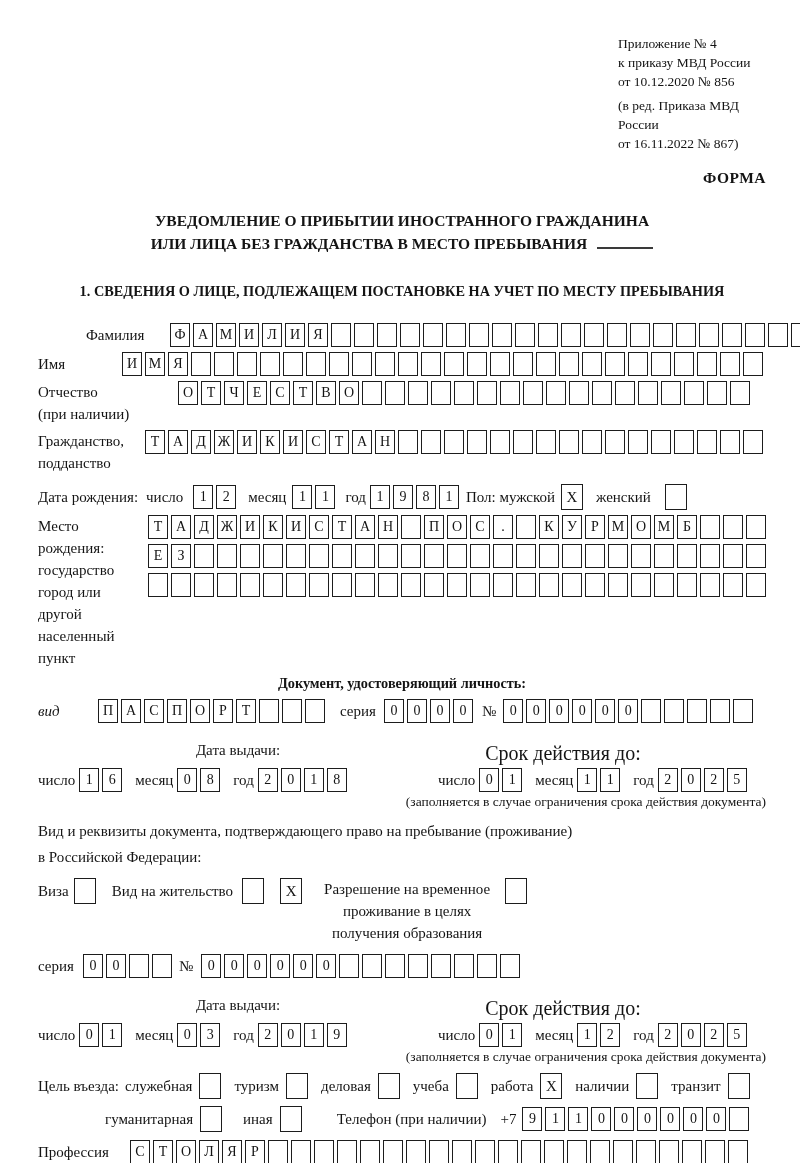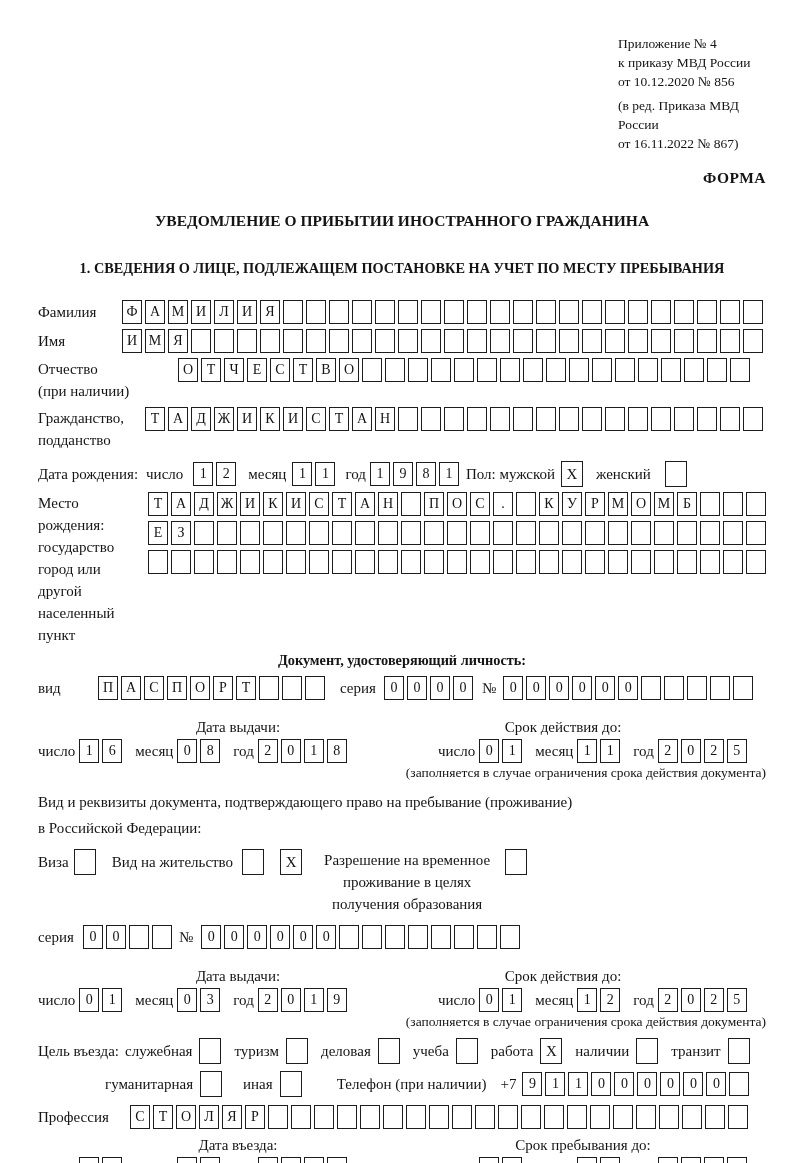--- a/index.html
+++ b/index.html
@@ -23,21 +23,21 @@
   .cells{display:inline-flex;flex:0 0 auto;}
   .cell{box-sizing:border-box;flex:0 0 auto;width:20px;height:24px;margin-right:3px;
         border:1.6px solid #1d1d1d;display:inline-flex;align-items:center;justify-content:center;
         font-size:14px;background:#fff;}
   .cbx .cell{width:22px;height:26px;font-size:15px;}
   .stack .cells{margin-bottom:5px;}
 
   
   .dates-header{display:flex;margin-top:19px;}
   .dh-left{width:400px;text-align:center;font-size:15px;}
-  .dh-right{width:250px;text-align:center;font-size:15px;}
+  .dh-right{width:250px;text-align:center;font-size:20px;}
   .dates-row{display:flex;align-items:center;margin-top:3px;}
   .dg{display:flex;align-items:center;}
   .dg.left{width:400px;}
   .dg .lbl{margin-right:4px;}
   .dg .cells{margin-right:10px;}
   .note{text-align:right;font-size:13.5px;margin:2px 0 8px 0;}
 
   
   .permit-opts{display:flex;align-items:flex-start;margin:8px 0 10px 0;}
   .opt{display:flex;align-items:flex-start;margin-right:13px;}
@@ -63,25 +63,26 @@
     <div>к приказу МВД России</div>
     <div>от 10.12.2020 № 856</div>
     <div class="amend">(в ред. Приказа МВД России</div>
     <div>от 16.11.2022 № 867)</div>
   </div>
 
   <div class="form-label">ФОРМА</div>
 
   <div class="title">
     <div>УВЕДОМЛЕНИЕ О ПРИБЫТИИ ИНОСТРАННОГО ГРАЖДАНИНА</div>
+    <div><span>ИЛИ ЛИЦА БЕЗ ГРАЖДАНСТВА В МЕСТО ПРЕБЫВАНИЯ</span><span class="blank-underline"></span></div>
   </div>
 
   <div class="section1">1. СВЕДЕНИЯ О ЛИЦЕ, ПОДЛЕЖАЩЕМ ПОСТАНОВКЕ НА УЧЕТ ПО МЕСТУ ПРЕБЫВАНИЯ</div>
 
-  <div class="row" style="margin-top:23px;">
+  <div class="row" style="margin-top:23px;margin-left:48px;">
     <span class="lbl" style="width:84px;">Фамилия</span>
     <span class="cells">
         <span class="cell">Ф</span>
         <span class="cell">А</span>
         <span class="cell">М</span>
         <span class="cell">И</span>
         <span class="cell">Л</span>
         <span class="cell">И</span>
         <span class="cell">Я</span>
         <span class="cell"></span>
@@ -335,21 +336,21 @@
           <span class="cell"></span>
           <span class="cell"></span>
           <span class="cell"></span>
         </div>
     </span>
   </div>
 
   <div class="heading-doc">Документ, удостоверяющий личность:</div>
 
   <div class="row">
-    <span class="lbl" style="width:60px;">вид</span>
+    <span class="lbl" style="width:60px;font-style:italic;">вид</span>
     <span class="cells">
         <span class="cell">П</span>
         <span class="cell">А</span>
         <span class="cell">С</span>
         <span class="cell">П</span>
         <span class="cell">О</span>
         <span class="cell">Р</span>
         <span class="cell">Т</span>
         <span class="cell"></span>
         <span class="cell"></span>

